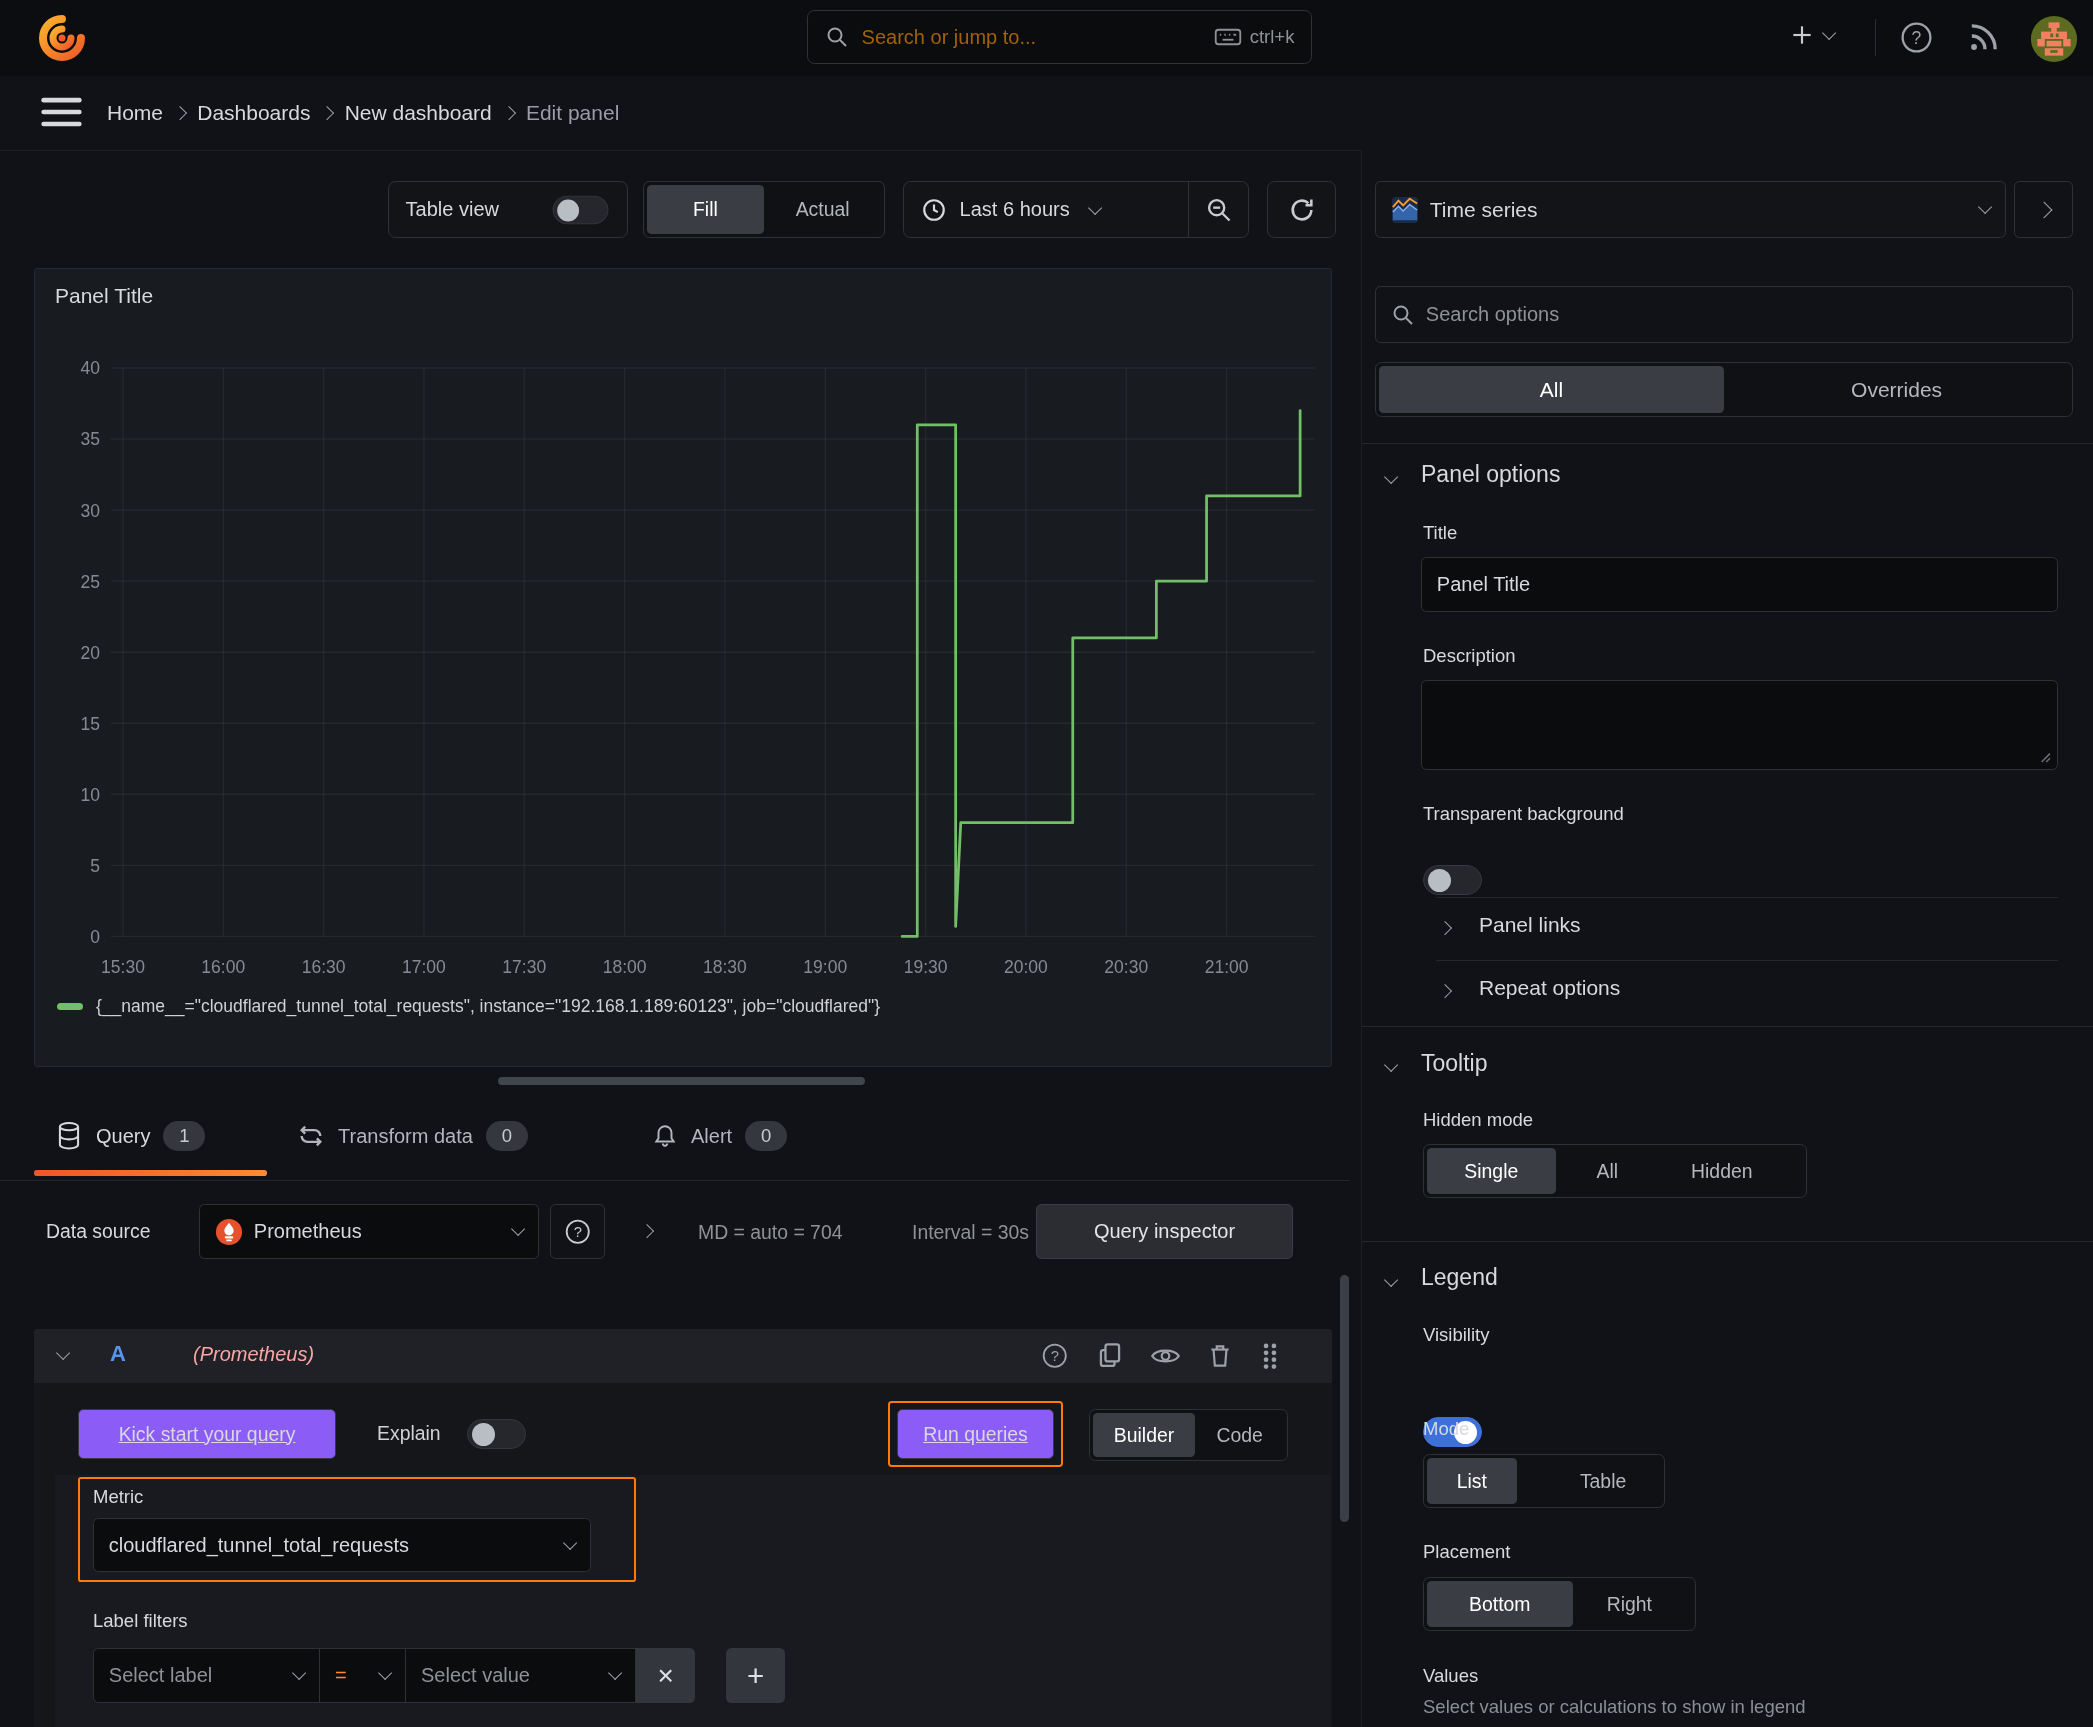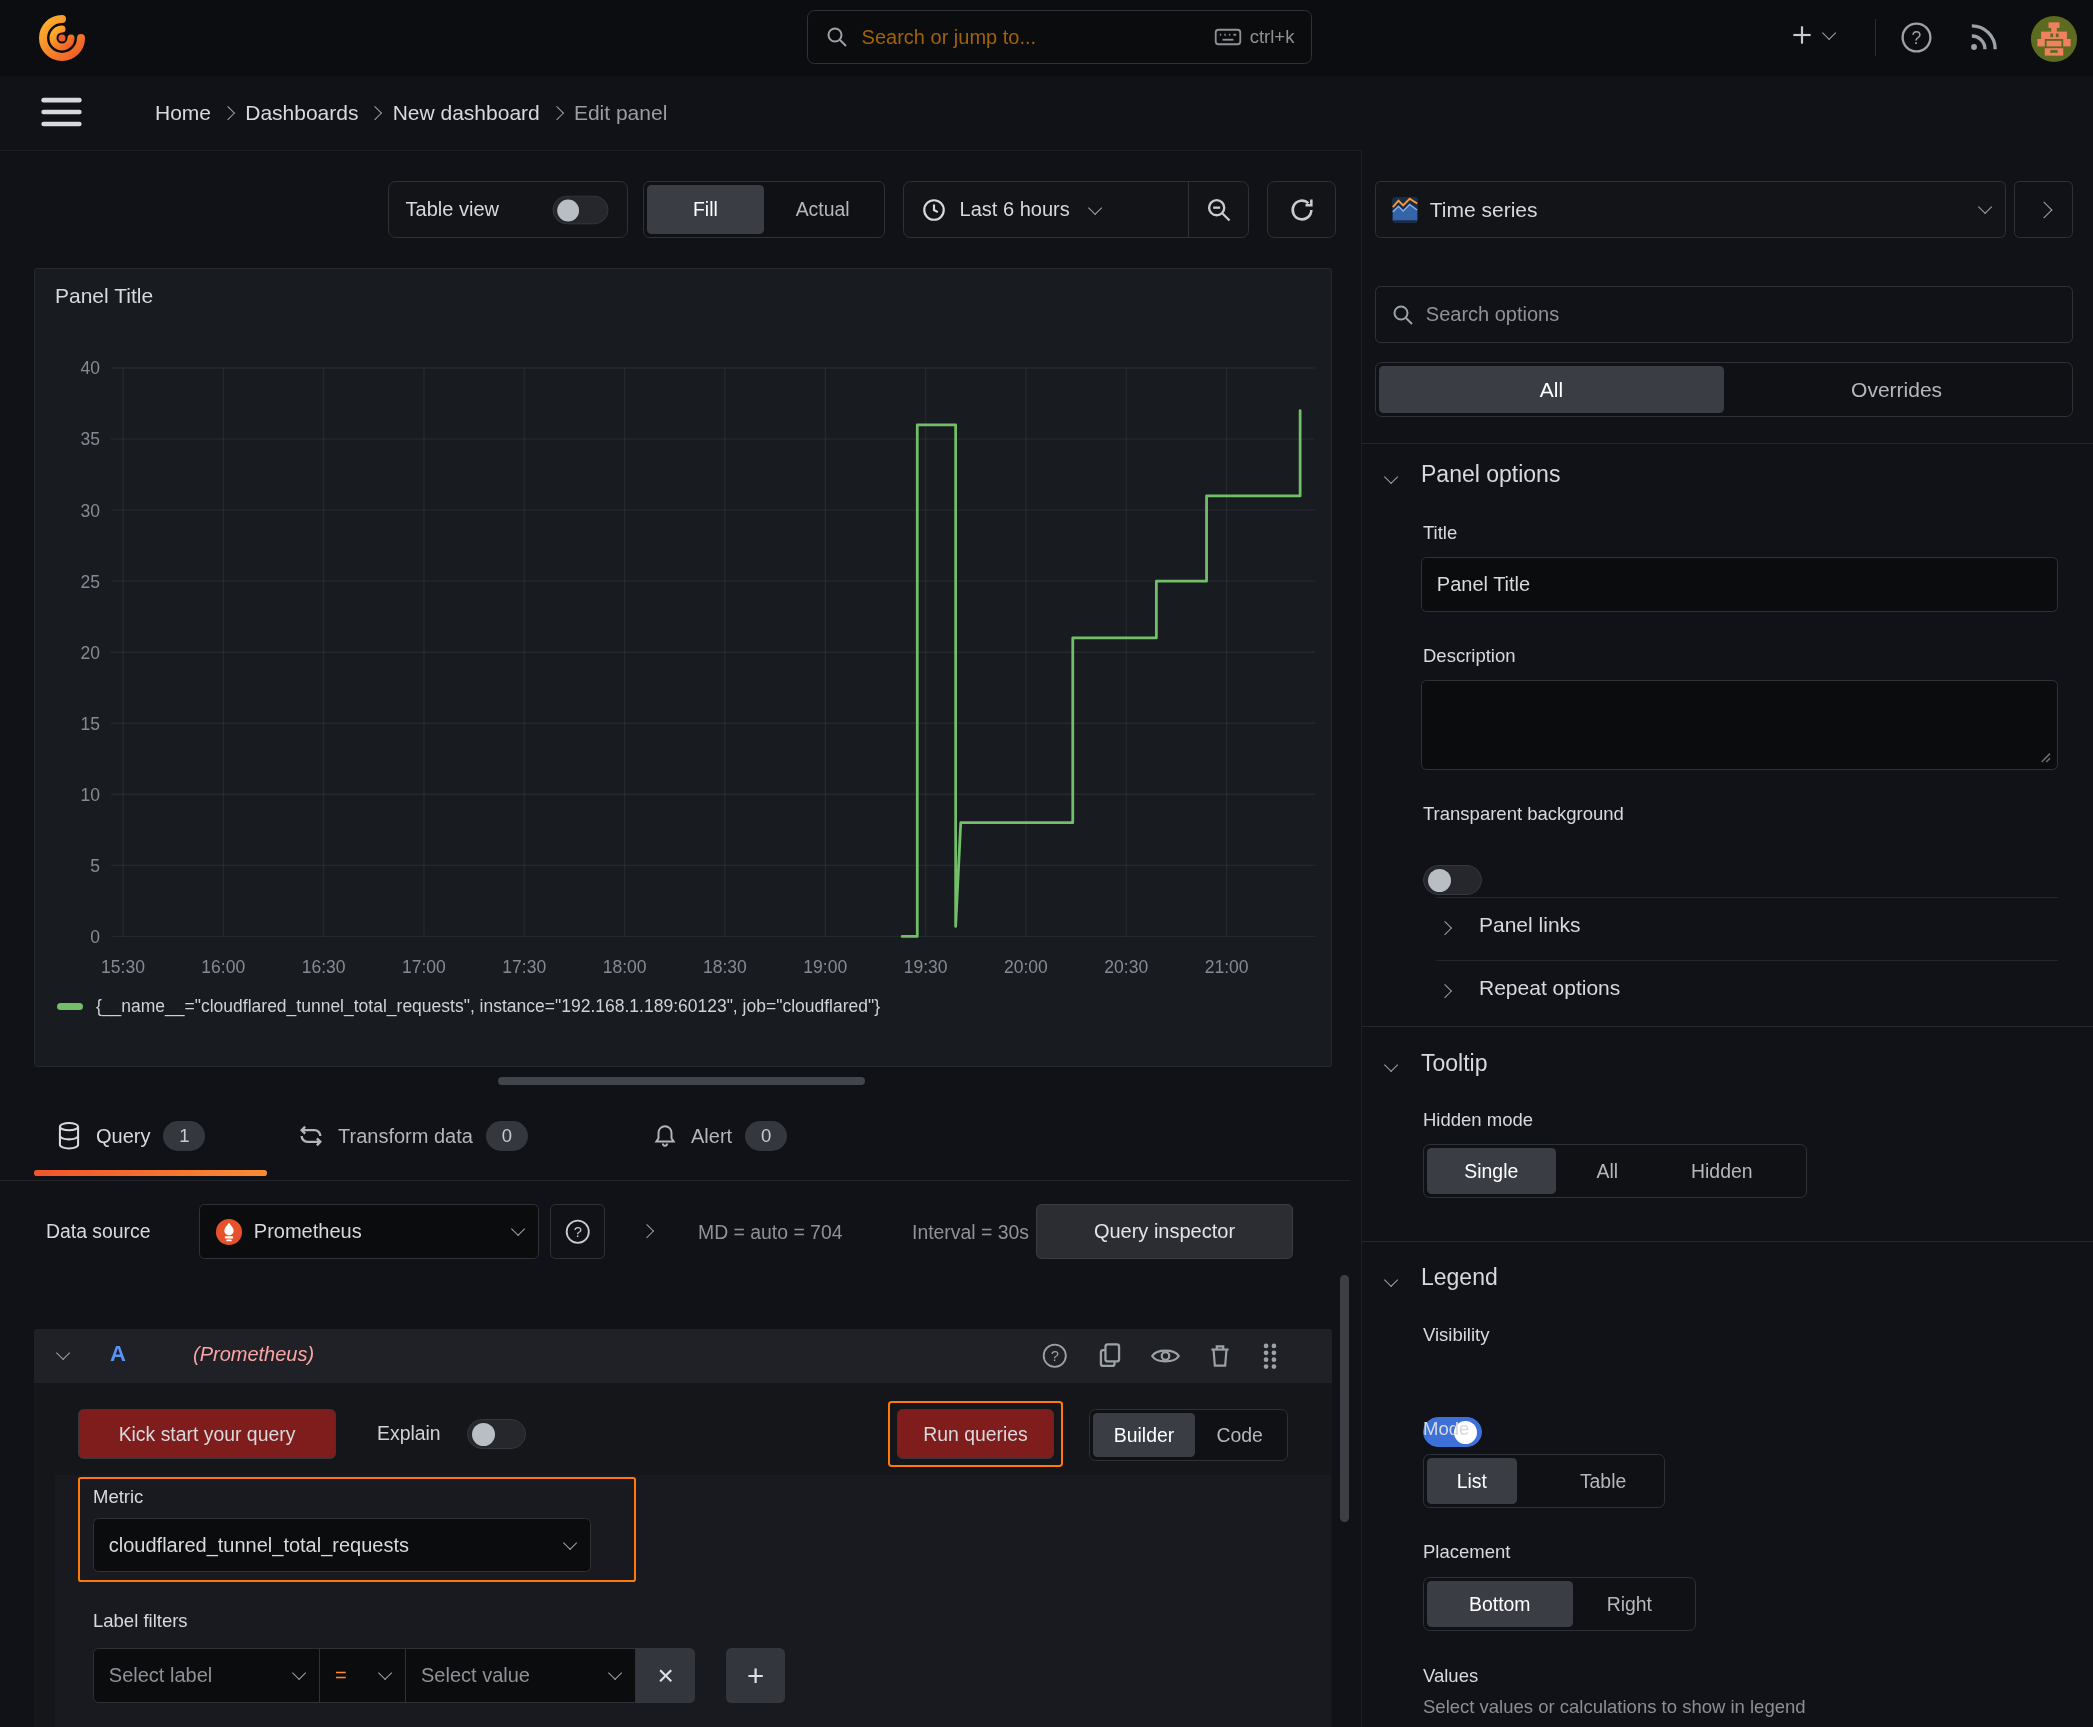--- a/index.html
+++ b/index.html
@@ -21,21 +21,21 @@
   .chev.down{transform:rotate(45deg);}
   .chev.right{transform:rotate(-45deg);}
   .chev.up{transform:rotate(-135deg);}
   .chev.sm{width:9.2px;height:9.2px;}
   .chev.md{width:11px;height:11px;}
   .vdiv{position:absolute;width:0.9px;background:#2a2d33;}
   
   .btn{display:flex;align-items:center;justify-content:center;border-radius:5.5px;font-size:20px;color:#e3e4e8;background:#2b2d33;border:0.9px solid #3a3d44;box-sizing:border-box;}
   .btn.primary{background:#3d71d9;border-color:#3d71d9;color:#fff;}
   .btn.danger{background:transparent;border:1.8px solid #f2495c;color:#f2495c;}
-  .btn.dim{background:#7f1d1d;border-color:#35383f;color:#d8d9dd;font-size:19.4px;}
+  .btn.dim{background:#8b5cf6;border-color:#35383f;color:#d8d9dd;font-size:19.4px;text-decoration:underline;}
   .btn.flat{background:#33363c;border:none;color:#dfe0e4;}
   
   .input{display:flex;align-items:center;background:#0b0c0e;border:0.9px solid #2c3235;border-radius:5.5px;box-sizing:border-box;padding:0 14.8px;gap:11px;font-size:20px;color:#d8d9dd;}
   .input .grow{flex:1;}
   .input .muted{color:#8e9297;}
   
   .seg{display:flex;align-items:stretch;border:0.9px solid #2c3235;border-radius:6.5px;background:#101114;padding:2.8px;box-sizing:border-box;}
   .seg .opt{display:flex;align-items:center;justify-content:center;color:#b4b7bd;font-size:19.4px;border-radius:4.6px;}
   .seg .opt.sel{background:#3a3d44;color:#fff;}
   
@@ -143,21 +143,21 @@
   </div>
 
   <div class="crumbbar">
     <div class="abs icon-btn" style="left:41px;top:20px;">
       <svg width="41" height="33" viewBox="0 0 44 36">
           <rect y="2" width="44" height="5" rx="2.5" fill="#d8d9dd"></rect>
           <rect y="15" width="44" height="5" rx="2.5" fill="#d8d9dd"></rect>
           <rect y="28" width="44" height="5" rx="2.5" fill="#d8d9dd"></rect>
         </svg>
     </div>
-    <div class="abs" style="left:107px;top:25px;display:flex;align-items:center;gap:12px;margin-left:48px;">
+    <div class="abs" style="left:107px;top:25px;display:flex;align-items:center;gap:12px;">
       <span class="crumb">Home</span>
       <span class="chev sm right"></span>
       <span class="crumb">Dashboards</span>
       <span class="chev sm right"></span>
       <span class="crumb">New dashboard</span>
       <span class="chev sm right"></span>
       <span class="crumb current">Edit panel</span>
     </div>
     <div class="btn danger abs" style="left:1693px;top:102px;width:111px;height:50px;">Discard</div>
     <div class="btn abs" style="left:1818px;top:102px;width:83px;height:50px;">Save</div>

